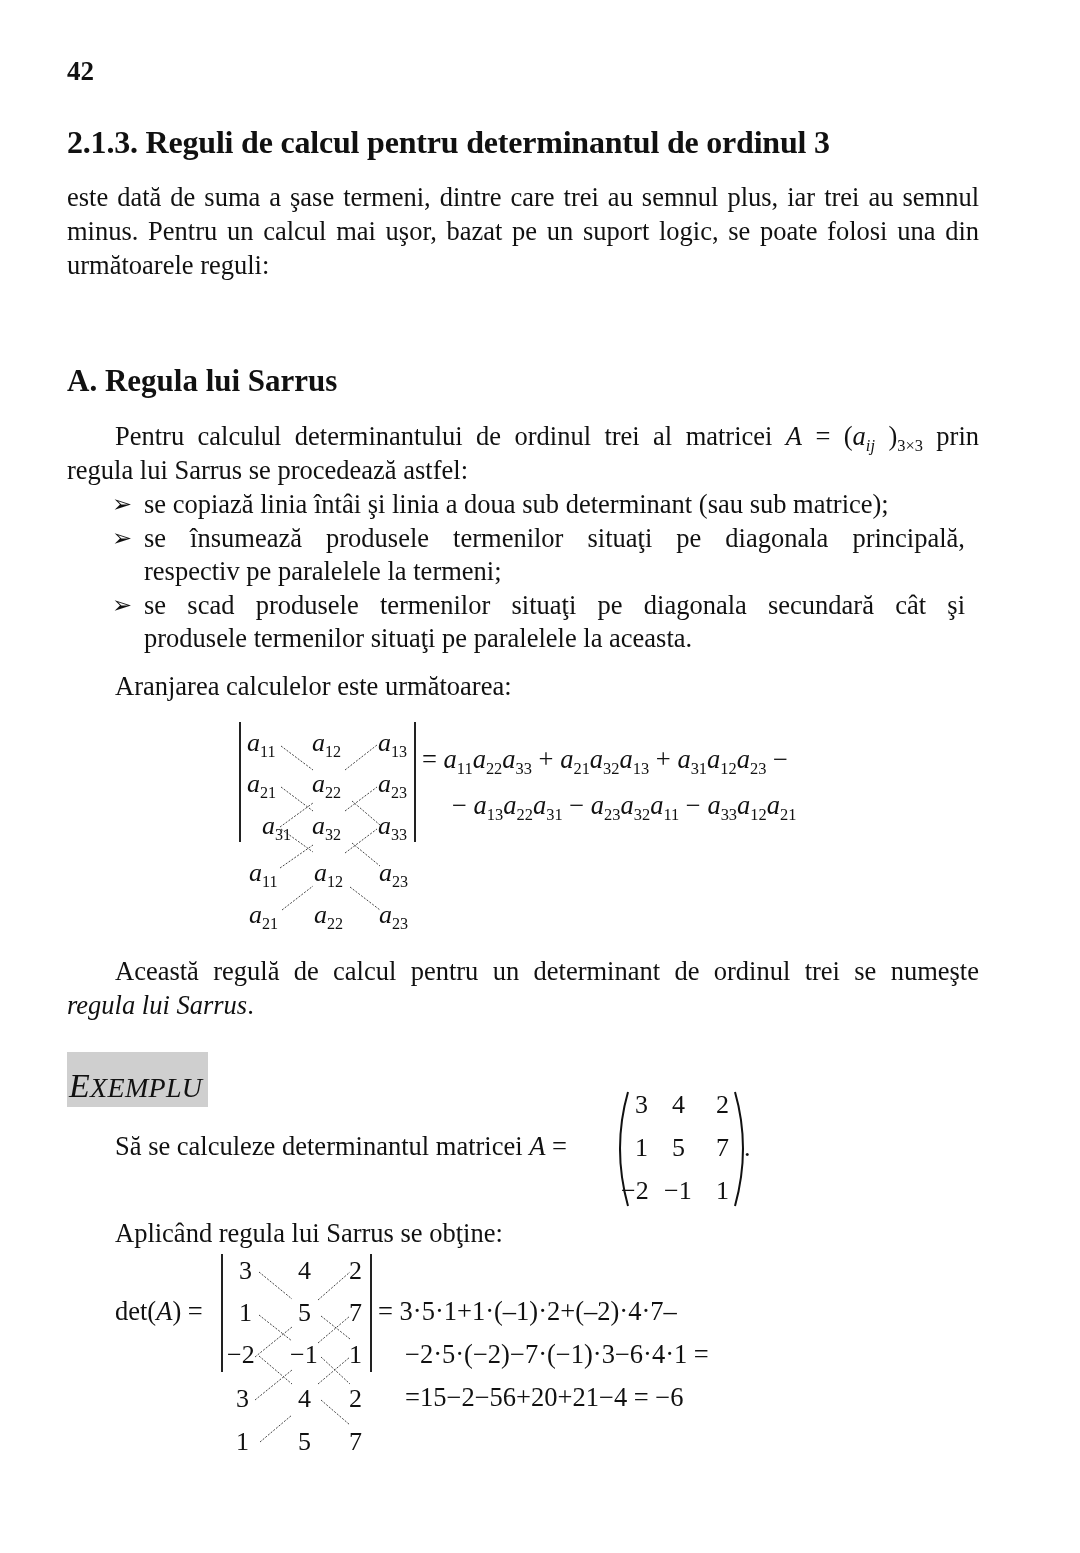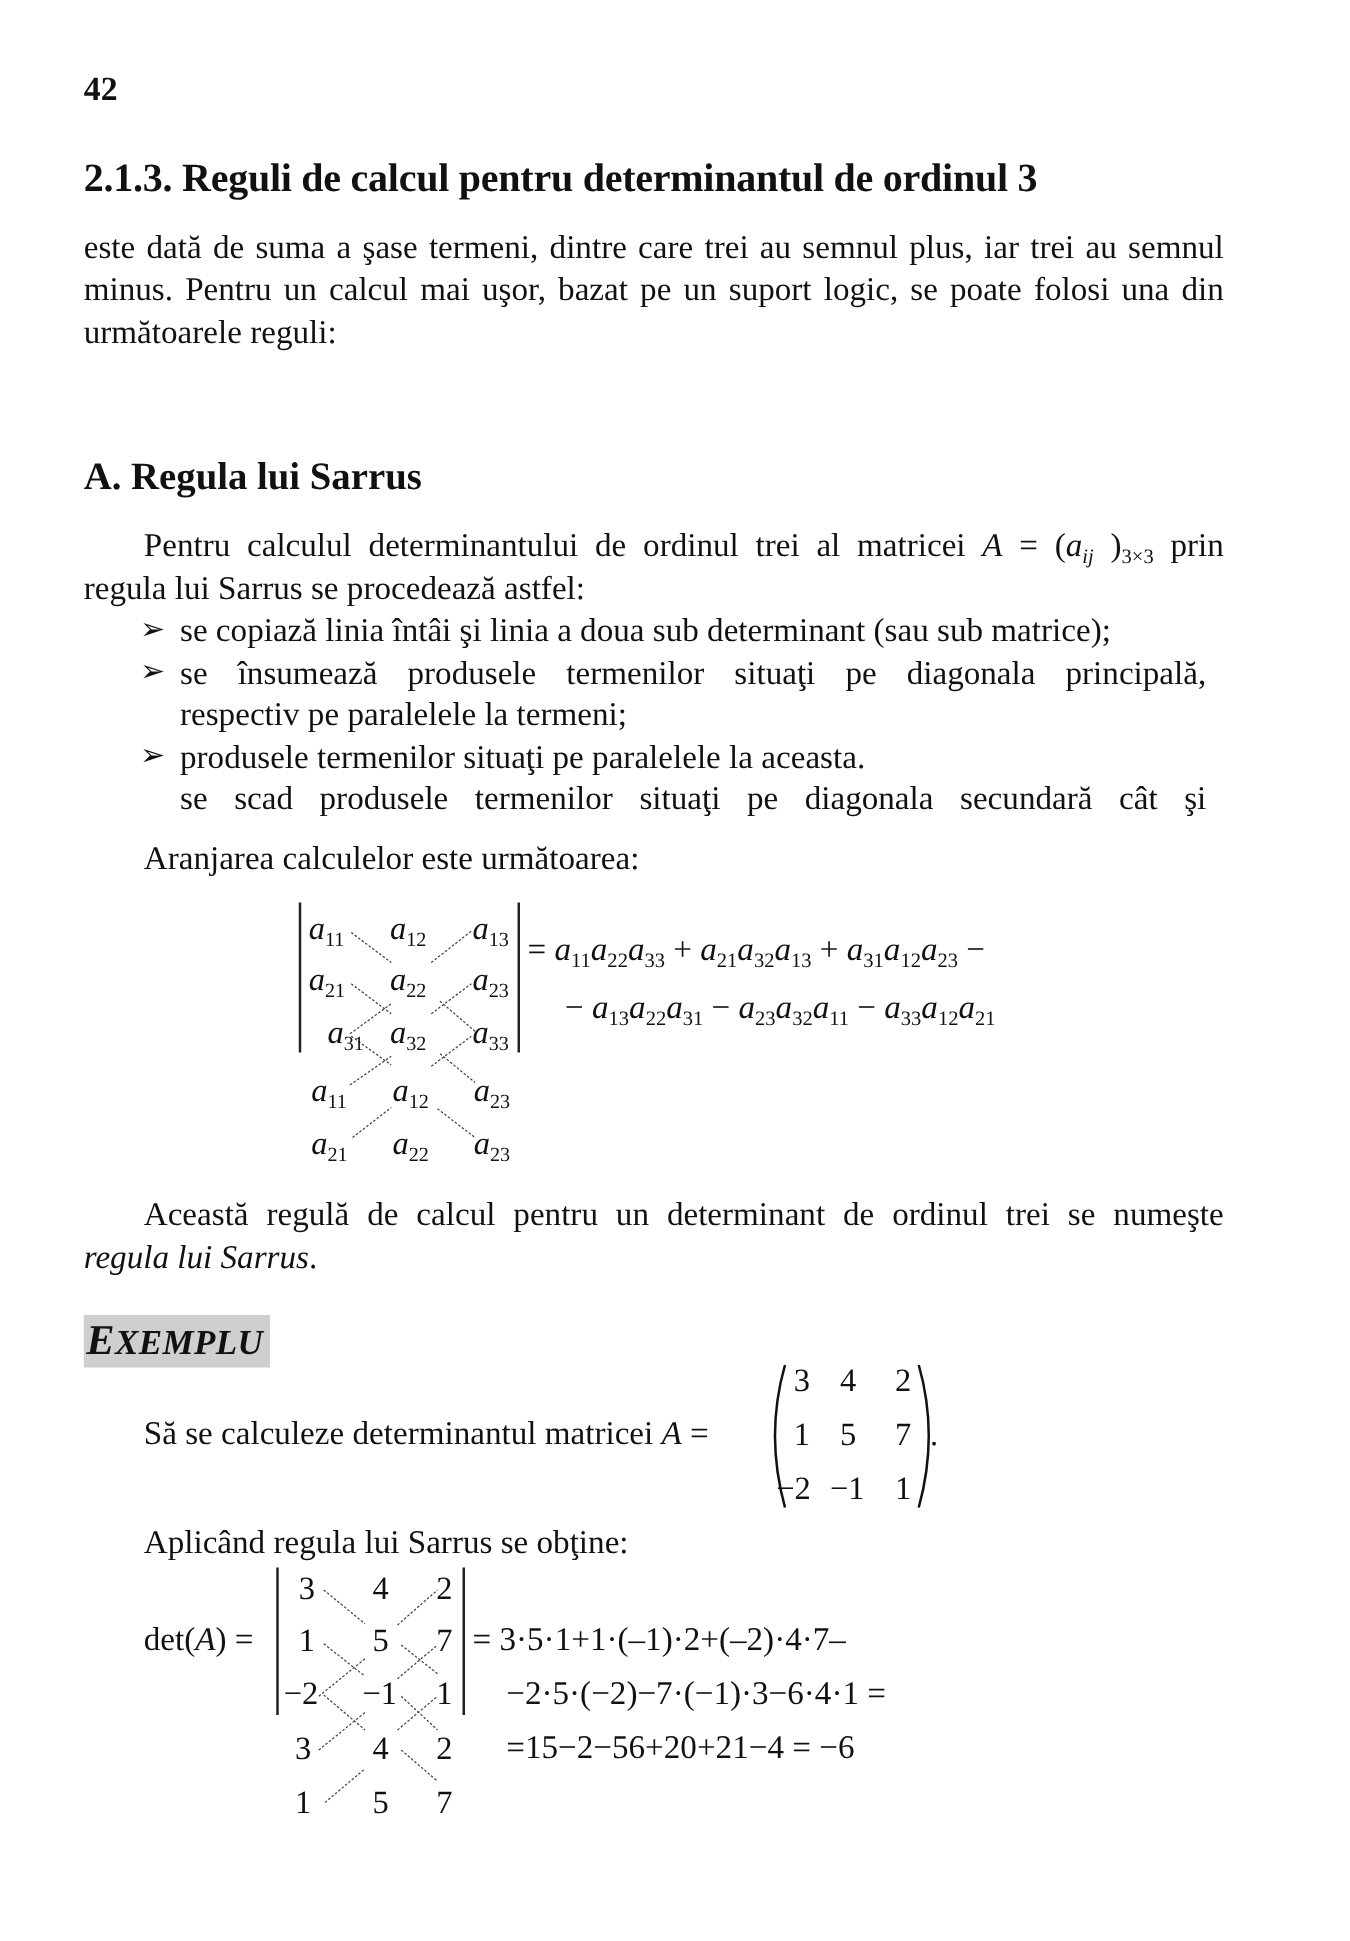--- a/index.html
+++ b/index.html
@@ -10,22 +10,22 @@
   .section-title { left: 67px; top: 124px; font-size: 32px; font-weight: bold; letter-spacing: -0.2px; }
   .para { position: absolute; left: 67px; width: 912px; font-size: 26.5px; line-height: 34px; text-align: justify; }
   .para .indent { display: inline-block; width: 48px; }
   .sub-title { left: 67px; top: 363px; font-size: 31px; font-weight: bold; }
   .bullets { position: absolute; left: 112px; width: 853px; font-size: 26.5px; line-height: 33.5px; }
   .bullet { position: relative; padding-left: 32px; text-align: justify; text-align-last: left; }
   .bullet .arrow { position: absolute; left: 0; top: 0; font-size: 24px; }
   .line { position: absolute; font-size: 26.5px; white-space: nowrap; }
   i.m { font-style: italic; }
   sub { font-size: 0.62em; vertical-align: -0.35em; line-height: 0; font-style: normal; }
-  .exemplu { left: 67px; top: 1052px; background: #cfcfcf; padding: 2px 6px 2px 2px;
-             font-size: 28px; font-weight: bold; font-style: italic; font-variant: small-caps; letter-spacing: 0.3px; }
+  .exemplu { left: 67px; top: 1052px; background: #cfcfcf; padding: 15px 6px 2px 2px;
+             font-size: 28px; font-weight: normal; font-style: italic; font-variant: small-caps; letter-spacing: 0.3px; }
   .exemplu .big { font-size: 34px; }
   .cell { position: absolute; font-size: 26px; font-style: italic; white-space: nowrap; }
   .num { position: absolute; font-size: 26px; white-space: nowrap; }
   .vbar { position: absolute; width: 2px; background: #222; }
   svg.diag { position: absolute; left: 0; top: 0; overflow: visible; }
   .eq { position: absolute; font-size: 26.5px; white-space: nowrap; }
 </style>
 </head>
 <body>
 
@@ -51,22 +51,22 @@
     <span class="arrow">➢</span>
     <div>se copiază linia întâi şi linia a doua sub determinant (sau sub matrice);</div>
   </div>
   <div class="bullet">
     <span class="arrow">➢</span>
     <div style="text-align:justify;text-align-last:justify;">se însumează produsele termenilor situaţi pe diagonala principală,</div>
     <div>respectiv pe paralelele la termeni;</div>
   </div>
   <div class="bullet">
     <span class="arrow">➢</span>
+    <div style="text-align:justify;text-align-last:justify;">se scad produsele termenilor situaţi pe diagonala secundară cât şi</div>
     <div>produsele termenilor situaţi pe paralelele la aceasta.</div>
-    <div style="text-align:justify;text-align-last:justify;">se scad produsele termenilor situaţi pe diagonala secundară cât şi</div>
   </div>
 </div>
 
 <div class="line" style="left:115px; top:671px;">Aranjarea calculelor este următoarea:</div>
 
 <div>
   <div class="vbar" style="left:239px; top:722px; height:120px;"></div>
   <div class="vbar" style="left:414px; top:722px; height:120px;"></div>
   <svg class="diag" width="1080" height="1553">
     <g stroke="#444" stroke-width="1" stroke-dasharray="2,1.5" fill="none">

